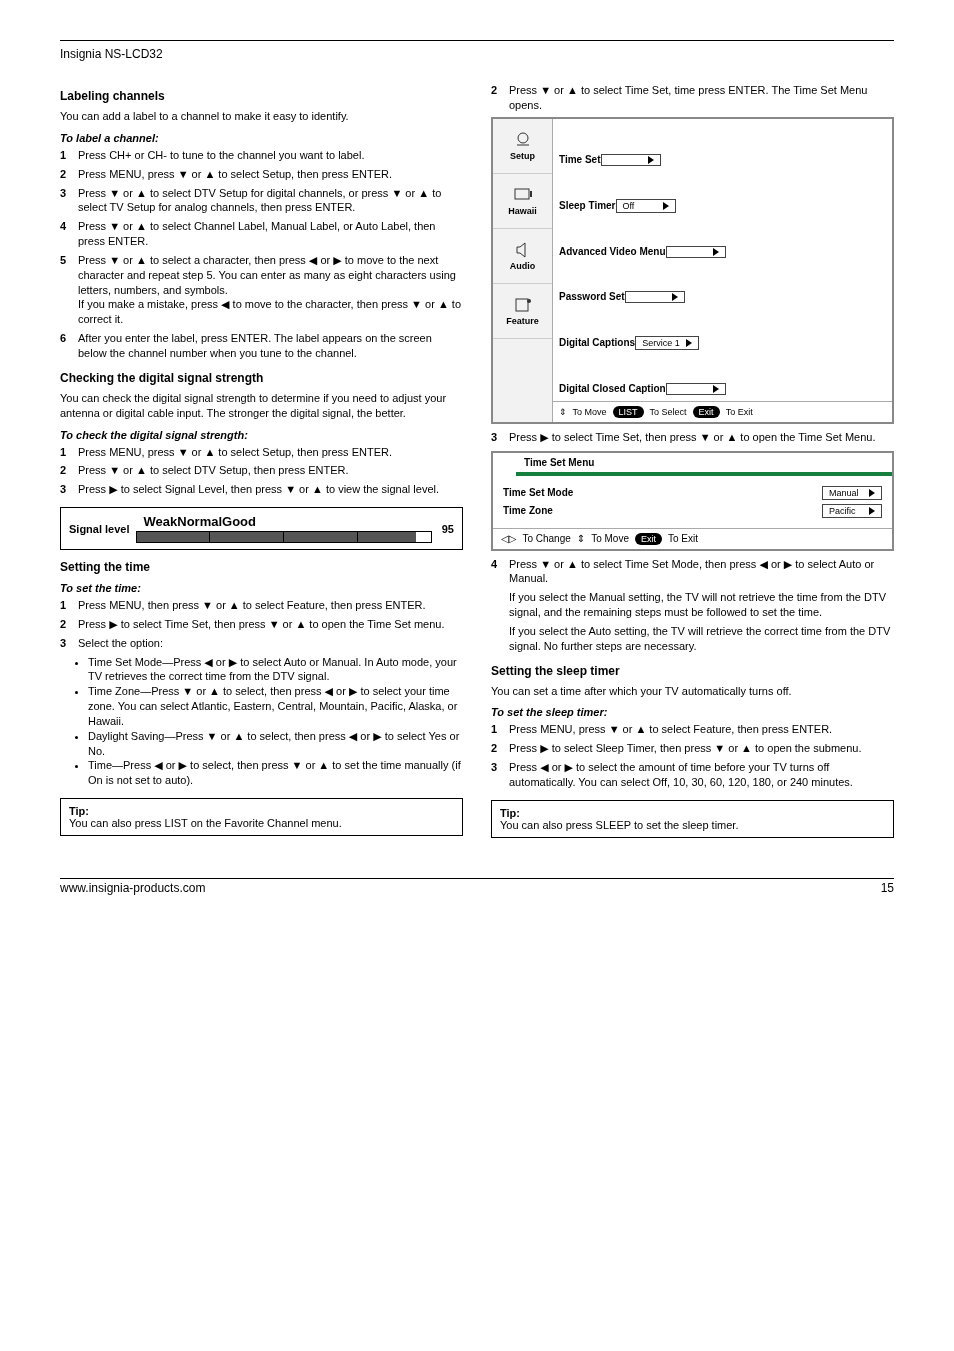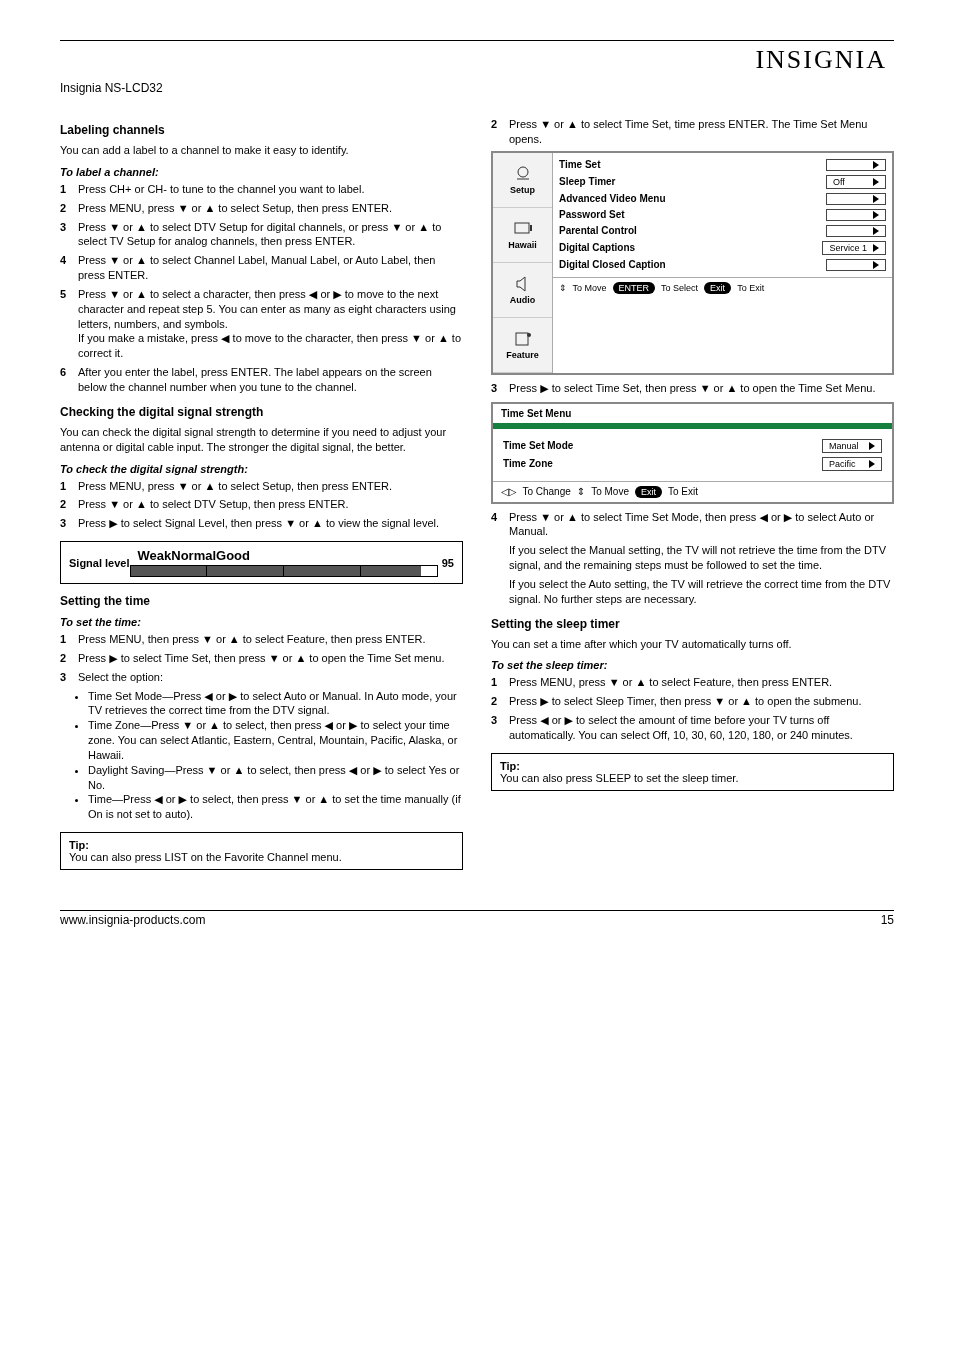--- a/index.html
+++ b/index.html
@@ -30,73 +30,67 @@
   ol.steps .txt { flex: 1; }
   ul.bullets { list-style: disc; padding-left: 28px; margin: 4px 0; }
   .inset { margin-left: 18px; }
 
   
   .tip-box { border: 1px solid #000; padding: 6px 8px; margin-top: 10px; }
   .tip-label { font-weight: bold; }
 
   
   .signal-box { border: 1px solid #000; padding: 6px 8px; margin-top: 10px; }
-  .signal-row { display: flex; align-items: center; }
+  .signal-row { display: flex; align-items: center; gap: 6px; }
   .signal-label { font-weight: bold; font-size: 11px; }
   .meter-wrap { flex:1; }
   .meter-scale { display: flex; font-weight: bold; font-size: 13px; padding: 0 8px 2px 8px; }
   .meter-bar-outer { border: 1px solid #000; height: 12px; position: relative; background: #fff; }
   .meter-bar-fill { background: #555; height: 100%; }
   .meter-ticks { position: absolute; top: 0; bottom: 0; width: 100%; display: flex; }
   .meter-tick { flex:1; border-right: 1px solid #000; }
   .meter-tick:last-child { border-right: none; }
   .signal-val { font-weight: bold; margin-left: 4px; }
 
   
   .tv-menu { border: 2px solid #888; display: flex; font-size: 10px; margin-top: 4px; }
   .tv-tabs { width: 60px; border-right: 1px solid #aaa; background: #f2f2f2; }
   .tv-tab { text-align: center; padding: 12px 2px; border-bottom: 1px solid #ccc; font-weight: bold; font-size: 9px; }
   .tv-tab-icon { width: 24px; height: 18px; margin: 0 auto 2px; }
   .tv-body { flex:1; }
   .tv-rows { padding: 4px 6px; border-bottom: 1px solid #aaa; }
-  .tv-row { display: flex; align-items: center; justify-content: space-between; padding: 2px 0; }
+  .tv-row { display: flex; align-items: center; justify-content: flex-start; padding: 2px 0; margin-top: 29px; }
   .tv-row-label { font-weight: bold; }
   .tv-val { border: 1px solid #444; padding: 1px 6px; min-width: 60px; display: flex; align-items: center; justify-content: space-between; gap: 6px; font-size: 9px; }
   .tri-right { display:inline-block; width:0; height:0; border-top:4px solid transparent; border-bottom:4px solid transparent; border-left:6px solid #000; }
   .tv-footer { display: flex; align-items: center; gap: 6px; padding: 4px 6px; font-size: 9px; }
   .pill { background: #000; color: #fff; border-radius: 8px; padding: 1px 6px; font-size: 9px; }
 
   
   .ts-menu { border: 2px solid #888; font-size: 10px; margin-top: 6px; padding: 0; }
-  .ts-title { font-weight: bold; padding: 4px 8px; border-bottom: 6px solid #15803d; }
+  .ts-title { font-weight: bold; padding: 4px 8px; border-bottom: 4px solid #15803d; margin-left: 23px; }
   .ts-body { padding: 8px 10px; }
   .ts-row { display: flex; justify-content: space-between; align-items: center; padding: 2px 0; }
   .ts-row .lbl { font-weight: bold; }
   .ts-footer { border-top: 1px solid #aaa; padding: 4px 8px; display:flex; align-items:center; gap: 6px; }
 
   .bottom-rule { border-top: 1px solid #000; margin-top: 40px; }
   .www { font-size: 12px; }
   .page-num { text-align: right; font-size: 12px; }
 
   
   .brand-svg { display:inline-block; vertical-align: middle; }
 
   svg { display:block; }
 </style>
 </head>
 <body>
 
 <div class="page">
   <div class="top-rule"></div>
-  <div class="header-row">
-    <div class="brand">
-      <span>INSIGNIA</span>
-      <svg class="brand-svg" width="0" height="0"></svg>
-    </div>
-  </div>
   <div class="model-line">Insignia NS-LCD32</div>
 
   <div class="columns">
 
     <div class="col">
       <div class="h-bold">Labeling channels</div>
       <p>You can add a label to a channel to make it easy to identify.</p>
       <div class="h-bold-it">To label a channel:</div>
       <ol class="steps">
         <li>
@@ -260,45 +254,38 @@
                 </span>
             </div>
             <div class="tv-row">
               <span class="tv-row-label">Password Set</span>
               <span class="tv-val">
                   <span></span>
                   <span class="tri-right"></span>
                 </span>
             </div>
             <div class="tv-row">
-              <span class="tv-row-label">Parental Control</span>
-              <span class="tv-val">
-                  <span></span>
-                  <span class="tri-right"></span>
-                </span>
-            </div>
-            <div class="tv-row">
               <span class="tv-row-label">Digital Captions</span>
               <span class="tv-val">
                   <span>Service 1</span>
                   <span class="tri-right"></span>
                 </span>
             </div>
             <div class="tv-row">
               <span class="tv-row-label">Digital Closed Caption</span>
               <span class="tv-val">
                   <span></span>
                   <span class="tri-right"></span>
                 </span>
             </div>
           </div>
           <div class="tv-footer">
             <span>⇕</span>
             <span>To Move</span>
-            <span class="pill">ENTER</span>
+            <span class="pill">LIST</span>
             <span>To Select</span>
             <span class="pill">Exit</span>
             <span>To Exit</span>
           </div>
         </div>
       </div>
 
       <ol class="steps" style="margin-top:6px;">
         <li>
             <span class="num">3</span>

